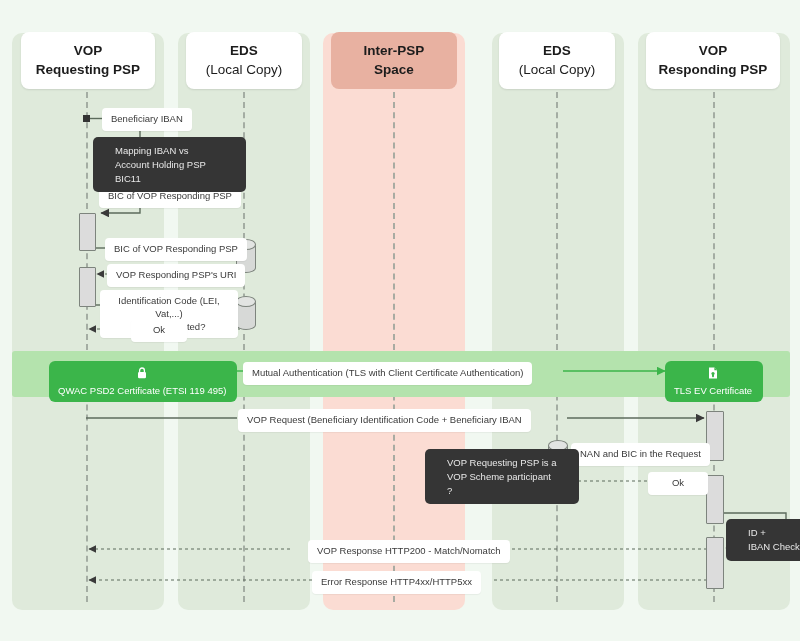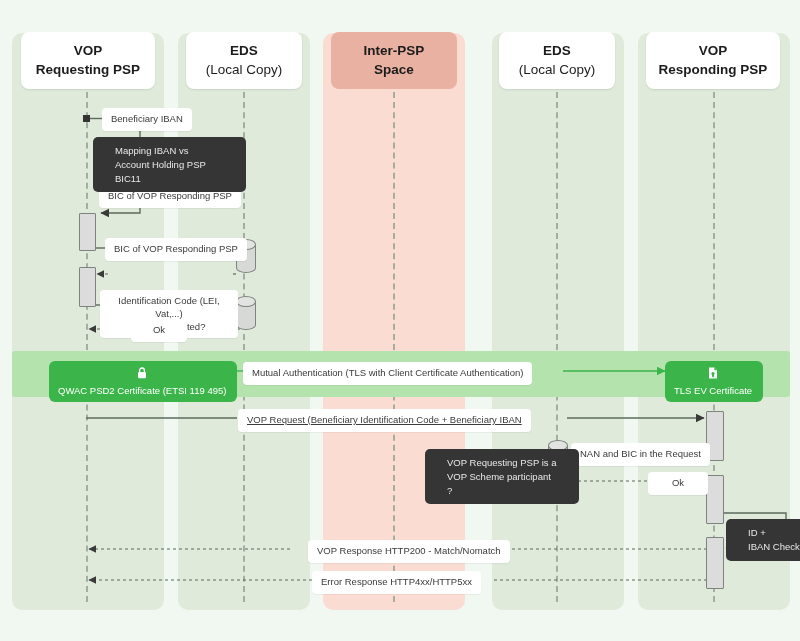--- a/index.html
+++ b/index.html
@@ -247,29 +247,30 @@
     <div class="body"></div>
       <div class="top"></div>
   </div>
 
   <div class="msg-label" style="left:102px;top:108px;">Beneficiary IBAN</div>
 
   <div class="msg-label" style="left:99px;top:185px;">BIC of VOP Responding PSP</div>
 
   <div class="msg-label" style="left:105px;top:238px;">BIC of VOP Responding PSP</div>
 
+  <div class="msg-label" style="left:107px;top:264px;">VOP Responding PSP's URI</div>
 
   <div class="msg-label two" style="left:100px;top:290px;width:120px;white-space:pre-line;">Identification Code (LEI, Vat,...)
 value supported?</div>
 
   <div class="msg-label" style="left:131px;top:319px;width:38px;">Ok</div>
 
   <div class="msg-label" style="left:243px;top:362px;">Mutual Authentication (TLS with Client Certificate Authentication)</div>
 
-  <div class="msg-label" style="left:238px;top:409px;text-decoration:underline;">VOP Request (Beneficiary Identification Code + Beneficiary IBAN</div>
+  <div class="msg-label" style="left:238px;top:409px;">VOP Request (Beneficiary Identification Code + Beneficiary IBAN</div>
 
   <div class="msg-label" style="left:571px;top:443px;">NAN and BIC in the Request</div>
 
   <div class="msg-label" style="left:648px;top:472px;width:42px;">Ok</div>
 
   <div class="msg-label" style="left:308px;top:540px;">VOP Response HTTP200 - Match/Nomatch</div>
 
   <div class="msg-label" style="left:312px;top:571px;">Error Response HTTP4xx/HTTP5xx</div>
 
   <div class="note" style="left:93px;top:137px;width:109px;">Mapping IBAN vs

